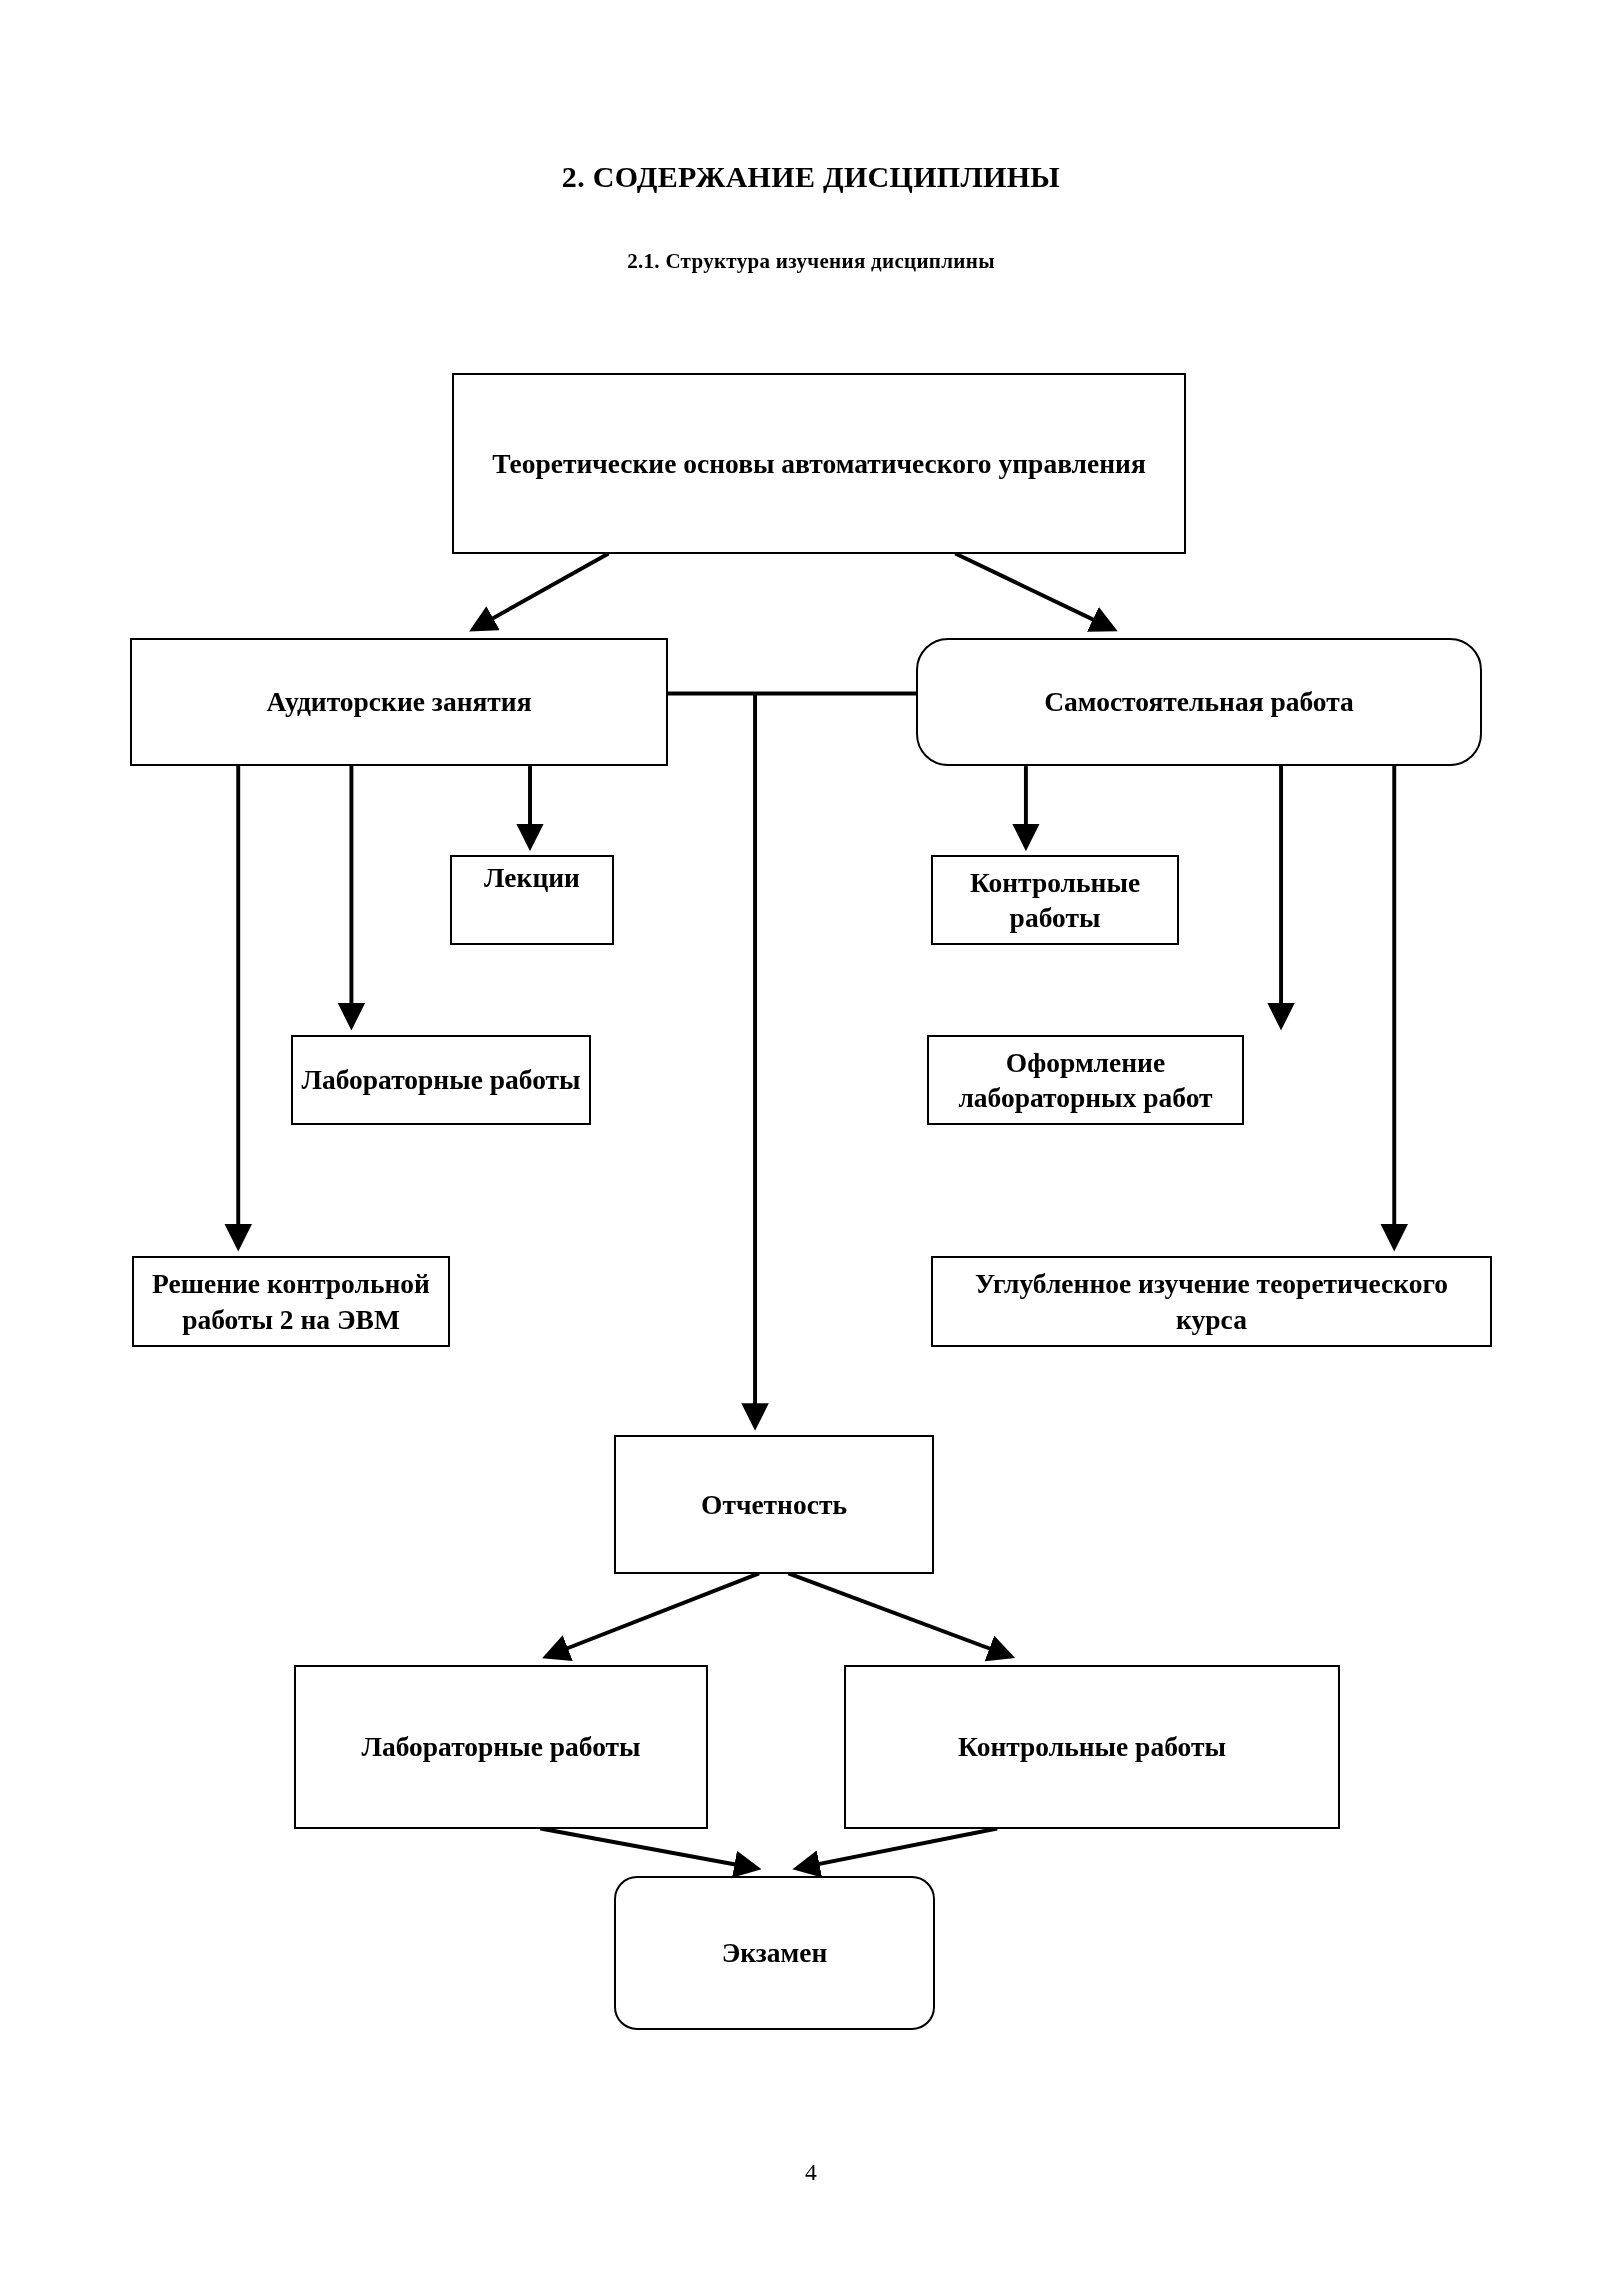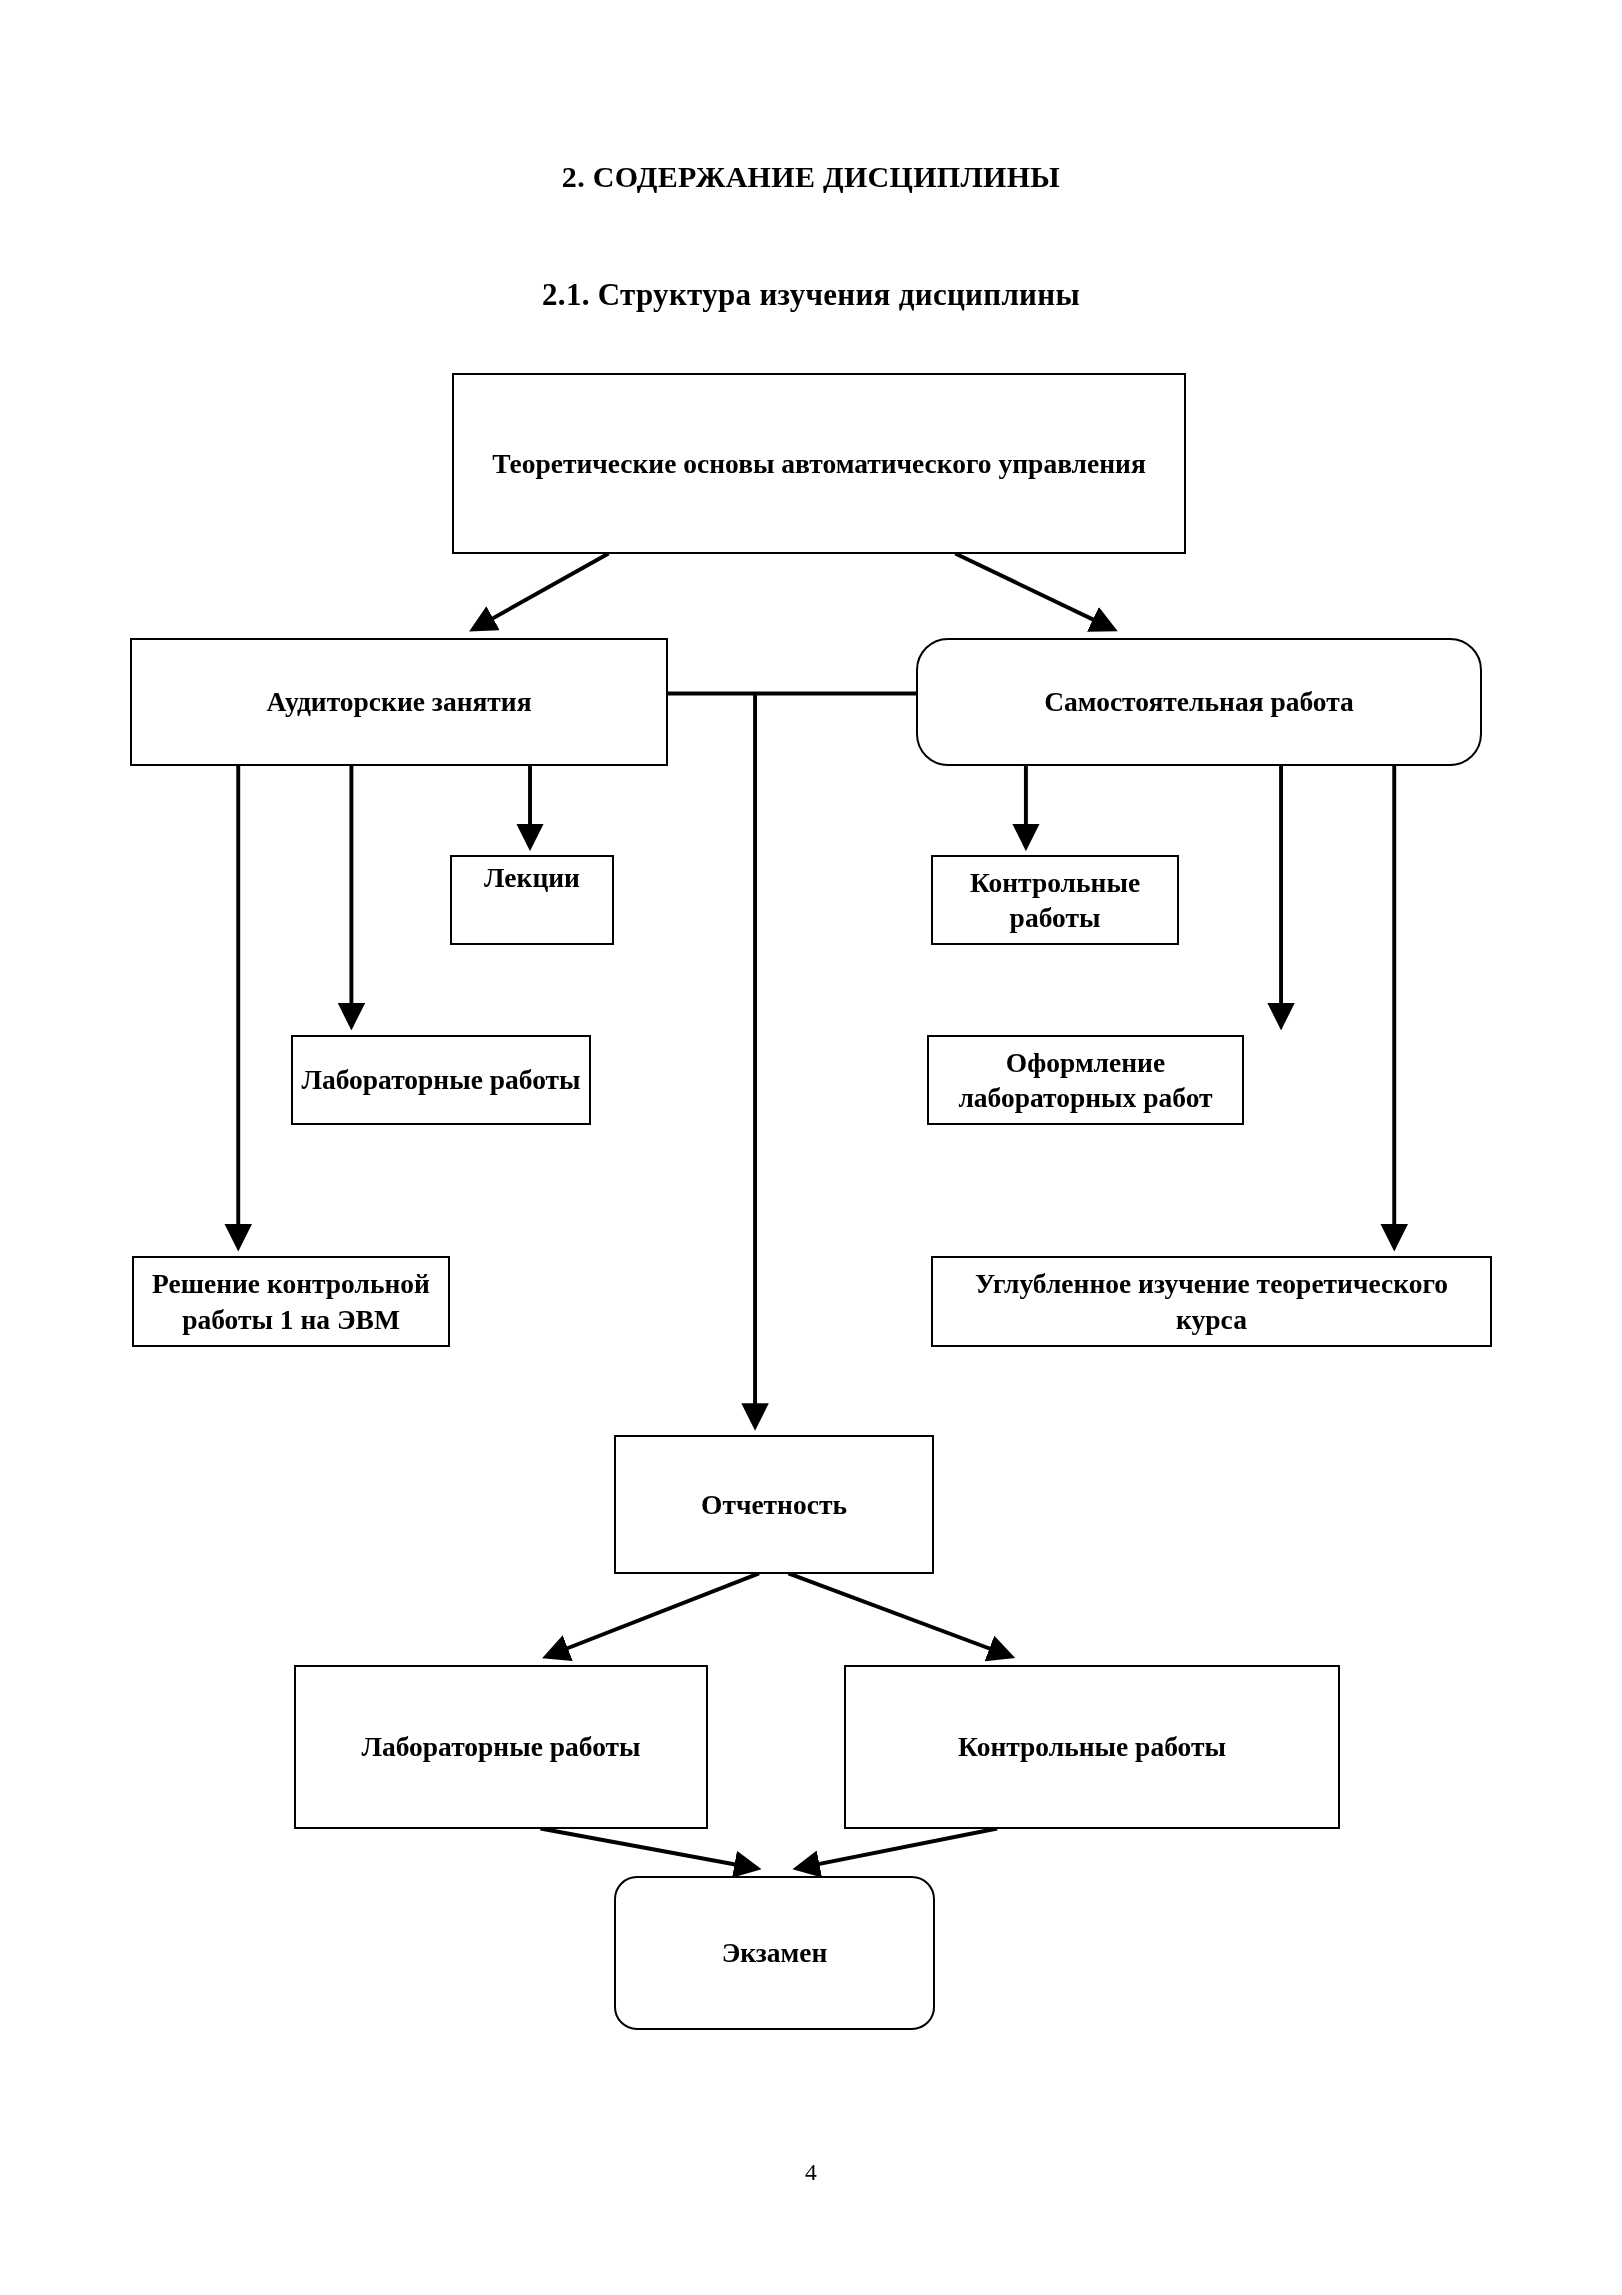--- a/index.html
+++ b/index.html
@@ -25,22 +25,21 @@
     text-align: center;
     font-weight: bold;
     letter-spacing: 0.3px;
   }
   #heading-main {
     top: 160px;
     font-size: 30px;
   }
   #heading-sub {
     top: 249px;
-    font-size: 31px;
-    margin-top: 28px;
+    font-size: 21px;
   }
   #diagram-canvas {
     position: absolute;
     left: 0;
     top: 0;
     width: 1622px;
     height: 2295px;
   }
   .node {
     position: absolute;
@@ -131,21 +130,21 @@
 
   <div class="node" style="left:291px; top:1035px; width:300px; height:90px;">
     <span class="node-label">Лабораторные работы</span>
   </div>
 
   <div class="node" style="left:927px; top:1035px; width:317px; height:90px;">
     <span class="node-label">Оформление лабораторных работ</span>
   </div>
 
   <div class="node" style="left:132px; top:1256px; width:318px; height:91px;">
-    <span class="node-label">Решение контрольной работы 1 на ЭВМ</span>
+    <span class="node-label">Решение контрольной работы 2 на ЭВМ</span>
   </div>
 
   <div class="node" style="left:931px; top:1256px; width:561px; height:91px;">
     <span class="node-label">Углубленное изучение теоретического курса</span>
   </div>
 
   <div class="node" style="left:614px; top:1435px; width:320px; height:139px;">
     <span class="node-label">Отчетность</span>
   </div>
 

